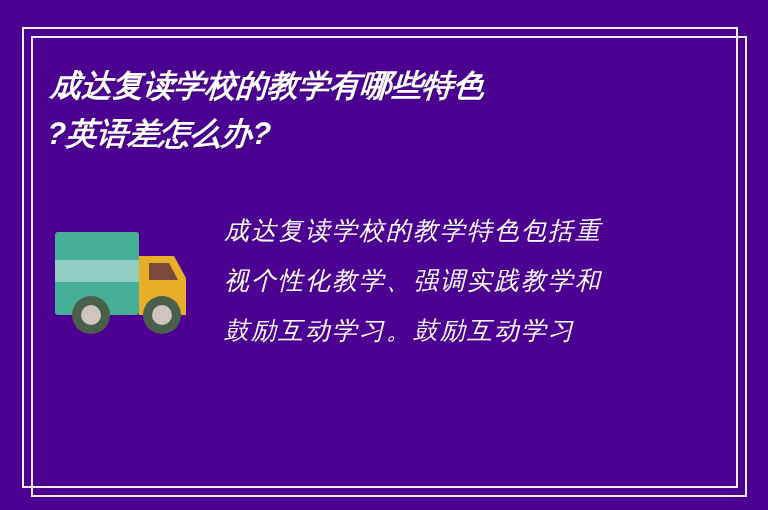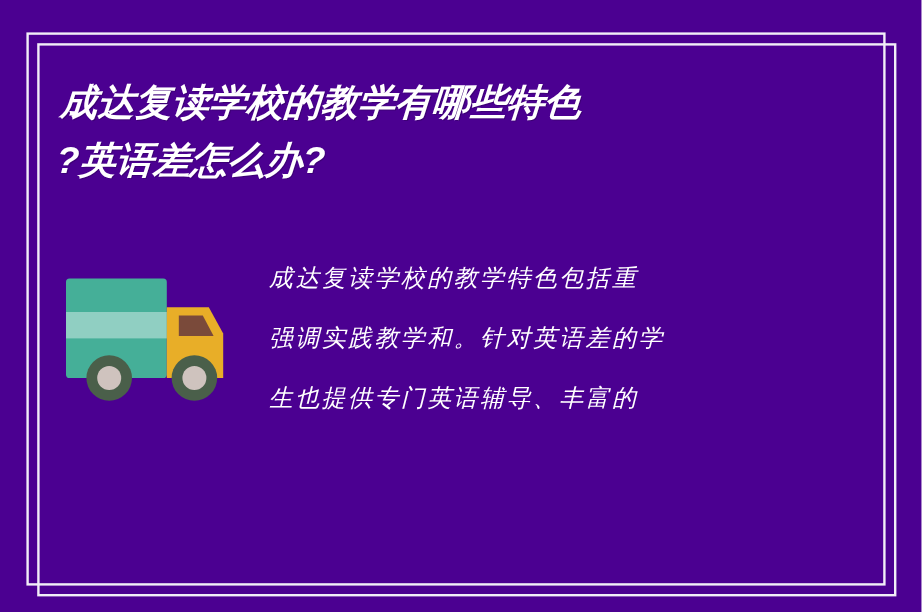--- a/index.html
+++ b/index.html
@@ -66,21 +66,21 @@
   }
   .truck-wrap svg { display: block; }
 
   
   .body-copy {
     position: absolute;
     left: 224px;
     top: 206px;
     width: 440px;
     color: #ffffff;
-    font-size: 20px;
+    font-size: 25px;
     line-height: 50px;
     font-family: "DejaVu Serif", "Liberation Serif", serif;
     font-style: italic;
     font-weight: 400;
     letter-spacing: 2px;
   }
   .body-copy .bc-line {
     display: block;
     white-space: nowrap;
   }
@@ -112,17 +112,17 @@
       <circle cx="39" cy="93" r="19" fill="#4A5F4A"></circle>
       <circle cx="39" cy="93" r="10" fill="#CFC3BE"></circle>
 
       <circle cx="110" cy="93" r="19" fill="#4A5F4A"></circle>
       <circle cx="110" cy="93" r="10" fill="#CFC3BE"></circle>
     </svg>
   </div>
 
   <div class="body-copy">
     <span class="bc-line">成达复读学校的教学特色包括重</span>
-    <span class="bc-line">强调实践教学和。针对英语差的学</span>
-    <span class="bc-line">生也提供专门英语辅导、丰富的</span>
+    <span class="bc-line">视个性化教学、强调实践教学和</span>
+    <span class="bc-line">鼓励互动学习。鼓励互动学习</span>
   </div>
 
 </div>
 
 </body></html>

